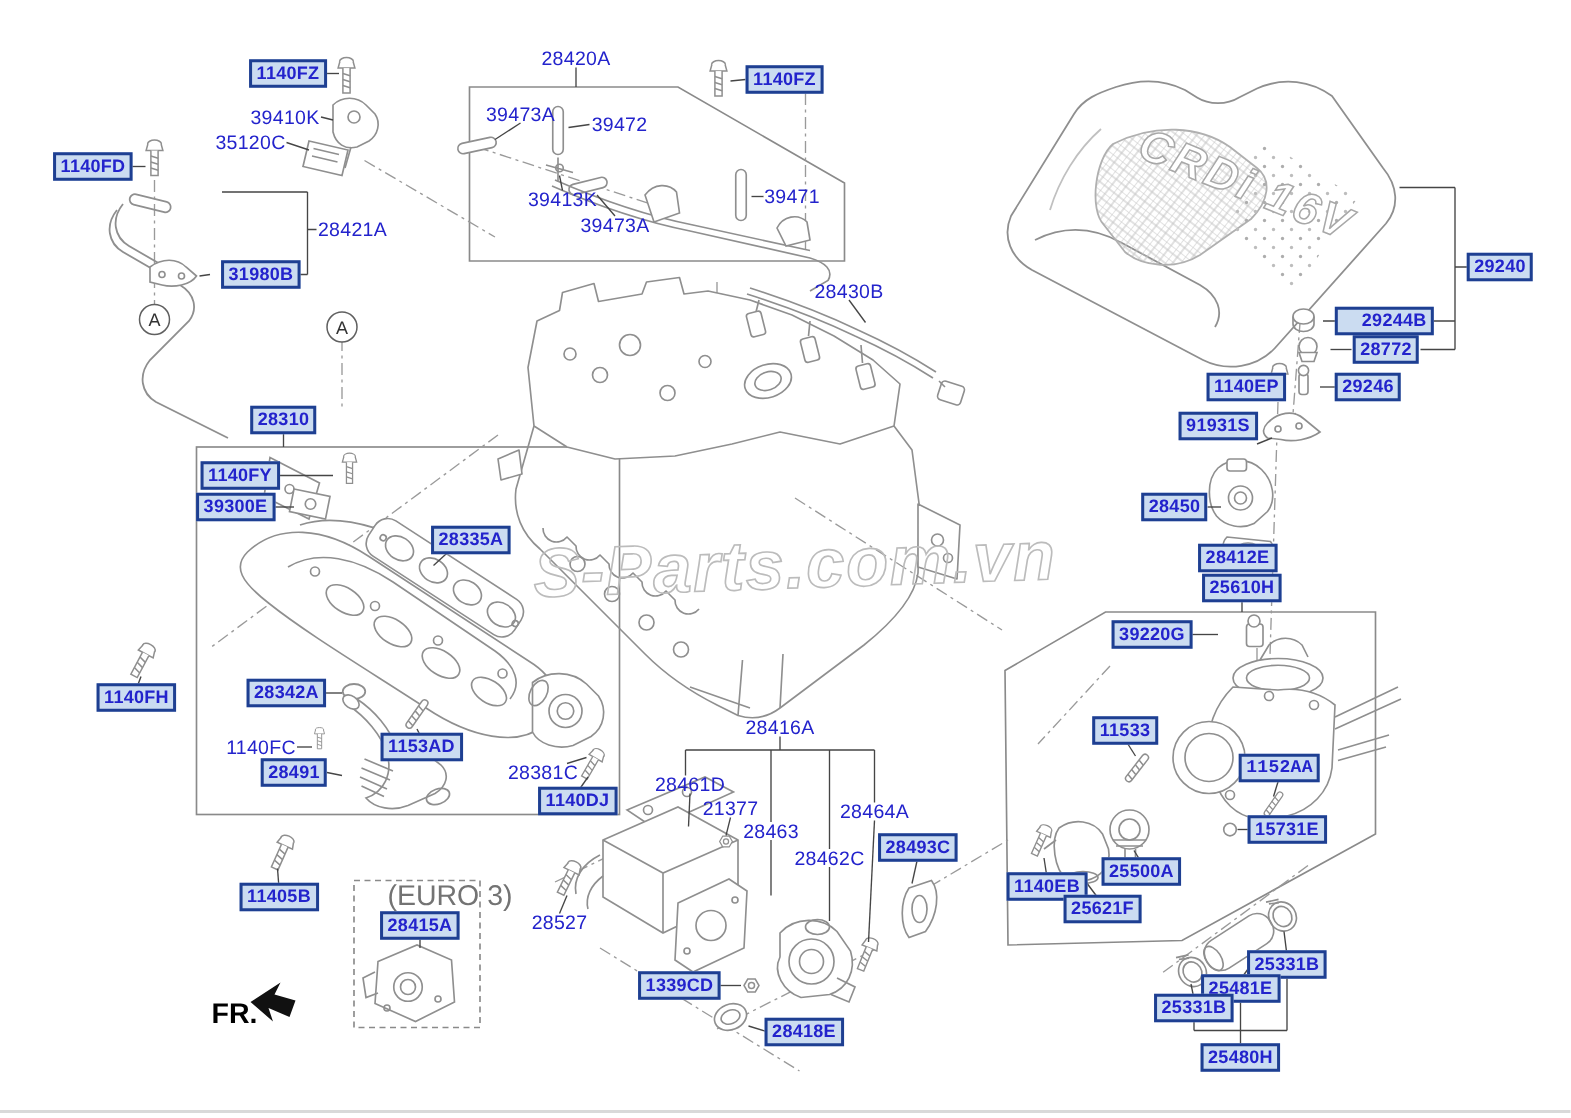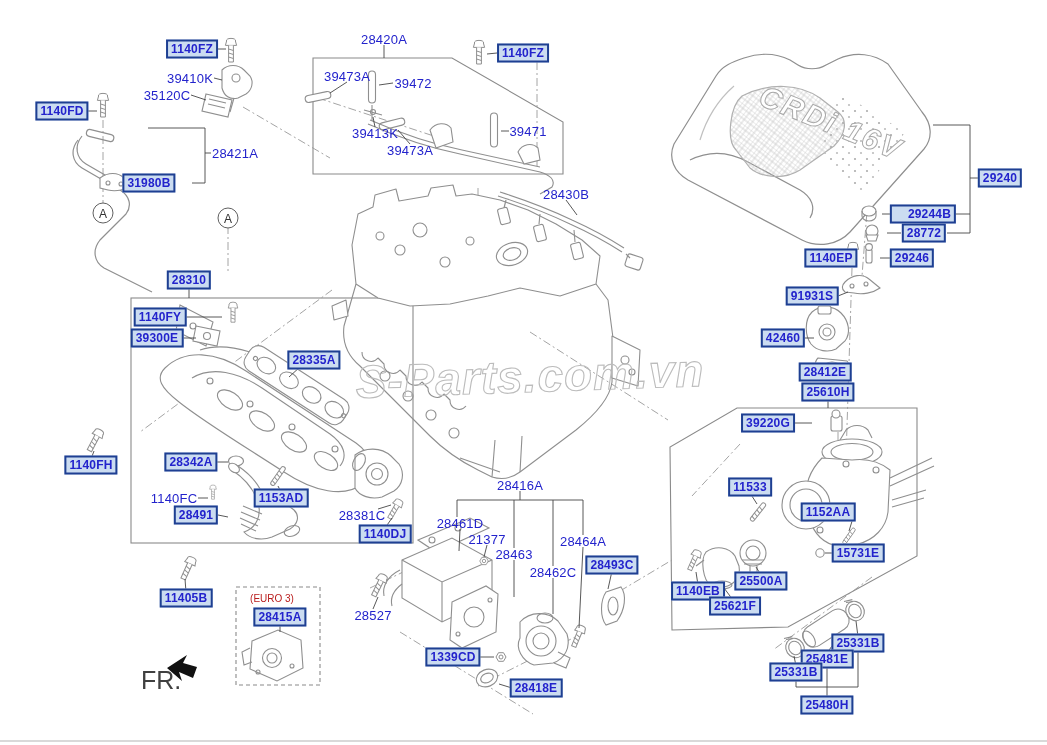--- a/index.html
+++ b/index.html
@@ -10,23 +10,23 @@
   #label-layer{position:absolute;left:0;top:0;width:1047px;height:745px;pointer-events:none;}
   .plabel{position:absolute;transform:translate(-50%,-50%);white-space:nowrap;
           color:#2323cc;line-height:1;pointer-events:auto;cursor:pointer;}
   .plabel.boxed{background:#cbdcf1;border:2px solid #1e3f92;padding:1px 3px 2px 3px;
           font-weight:bold;font-size:12px;letter-spacing:0.2px;}
   .plabel.plain{font-weight:normal;font-size:13px;letter-spacing:0.2px;}
   .marker{position:absolute;transform:translate(-50%,-50%);width:19px;height:19px;
           border:1.4px solid #606060;border-radius:50%;background:#fff;color:#333;
           display:flex;align-items:center;justify-content:center;
           font-size:12px;font-weight:normal;pointer-events:none;}
-  .black-note{position:absolute;transform:translate(-50%,-50%);color:#b91c1c;
-          font-size:10px;white-space:nowrap;pointer-events:none;}
-  .fr-label{position:absolute;color:#404040;font-size:25px;font-weight:normal;
+  .black-note{position:absolute;transform:translate(-50%,-50%);color:#737373;
+          font-size:19px;white-space:nowrap;pointer-events:none;margin-left:28px;}
+  .fr-label{position:absolute;color:#000000;font-size:19px;font-weight:bold;
           pointer-events:none;}
   .bottom-rule{position:absolute;left:0;top:740px;width:1047px;height:2px;background:#d9d9d9;}
 </style>
 </head>
 <body>
 
 <div class="stage">
 
 <svg class="art" width="1047" height="745" viewBox="0 0 1047 745">
   <defs>
@@ -405,41 +405,41 @@
 </svg>
 
 <div id="label-layer">
   <div class="black-note" style="left:272px;top:598px;">(EURO 3)</div>
   <div class="fr-label" style="left:141px;top:666px;">FR.</div>
 <div class="plabel boxed" style="left: 192px; top: 49px;">1140FZ</div>
       <div class="plabel plain" style="left: 190px; top: 78px;">39410K</div>
       <div class="plabel plain" style="left: 167px; top: 95px;">35120C</div>
       <div class="plabel boxed" style="left: 62px; top: 111px;">1140FD</div>
       <div class="plabel plain" style="left: 235px; top: 153px;">28421A</div>
-      <div class="plabel boxed" style="left: 149px; top: 183px;">31980B</div>
+      <div class="plabel boxed" style="left: 174px; top: 183px;">31980B</div>
       <div class="plabel plain" style="left: 384px; top: 39px;">28420A</div>
       <div class="plabel plain" style="left: 347px; top: 76px;">39473A</div>
       <div class="plabel plain" style="left: 413px; top: 83px;">39472</div>
       <div class="plabel boxed" style="left: 523px; top: 53px;">1140FZ</div>
       <div class="plabel plain" style="left: 375px; top: 133px;">39413K</div>
       <div class="plabel plain" style="left: 410px; top: 150px;">39473A</div>
       <div class="plabel plain" style="left: 528px; top: 131px;">39471</div>
       <div class="plabel plain" style="left: 566px; top: 194px;">28430B</div>
       <div class="plabel boxed" style="left: 1000px; top: 178px;">29240</div>
       <div class="plabel boxed" style="left: 923px; top: 214px; padding-left: 16px;">29244B</div>
       <div class="plabel boxed" style="left: 924px; top: 233px;">28772</div>
       <div class="plabel boxed" style="left: 831px; top: 258px;">1140EP</div>
       <div class="plabel boxed" style="left: 912px; top: 258px;">29246</div>
-      <div class="plabel boxed" style="left: 812px; top: 296px;">91931S</div>
-      <div class="plabel boxed" style="left: 783px; top: 338px;">42460</div>
+      <div class="plabel boxed" style="left: 812px; top: 284px;">91931S</div>
+      <div class="plabel boxed" style="left: 783px; top: 338px;">28450</div>
       <div class="plabel boxed" style="left: 781px; top: 372px; margin-left: 44px;">28412E</div>
       <div class="plabel boxed" style="left: 828px; top: 392px;">25610H</div>
       <div class="plabel boxed" style="left: 768px; top: 423px;">39220G</div>
       <div class="plabel boxed" style="left: 750px; top: 487px;">11533</div>
-      <div class="plabel boxed" style="left: 828px; top: 512px;">1152AA</div>
+      <div class="plabel boxed" style="left: 853px; top: 512px; font-family: Liberation Mono, monospace;">1152AA</div>
       <div class="plabel boxed" style="left: 858px; top: 553px;">15731E</div>
       <div class="plabel boxed" style="left: 761px; top: 581px;">25500A</div>
       <div class="plabel boxed" style="left: 698px; top: 591px;">1140EB</div>
       <div class="plabel boxed" style="left: 735px; top: 606px;">25621F</div>
       <div class="plabel boxed" style="left: 858px; top: 643px;">25331B</div>
       <div class="plabel boxed" style="left: 827px; top: 659px;">25481E</div>
       <div class="plabel boxed" style="left: 796px; top: 672px;">25331B</div>
       <div class="plabel boxed" style="left: 827px; top: 705px;">25480H</div>
       <div class="plabel boxed" style="left: 189px; top: 280px;">28310</div>
       <div class="plabel boxed" style="left: 160px; top: 317px;">1140FY</div>

